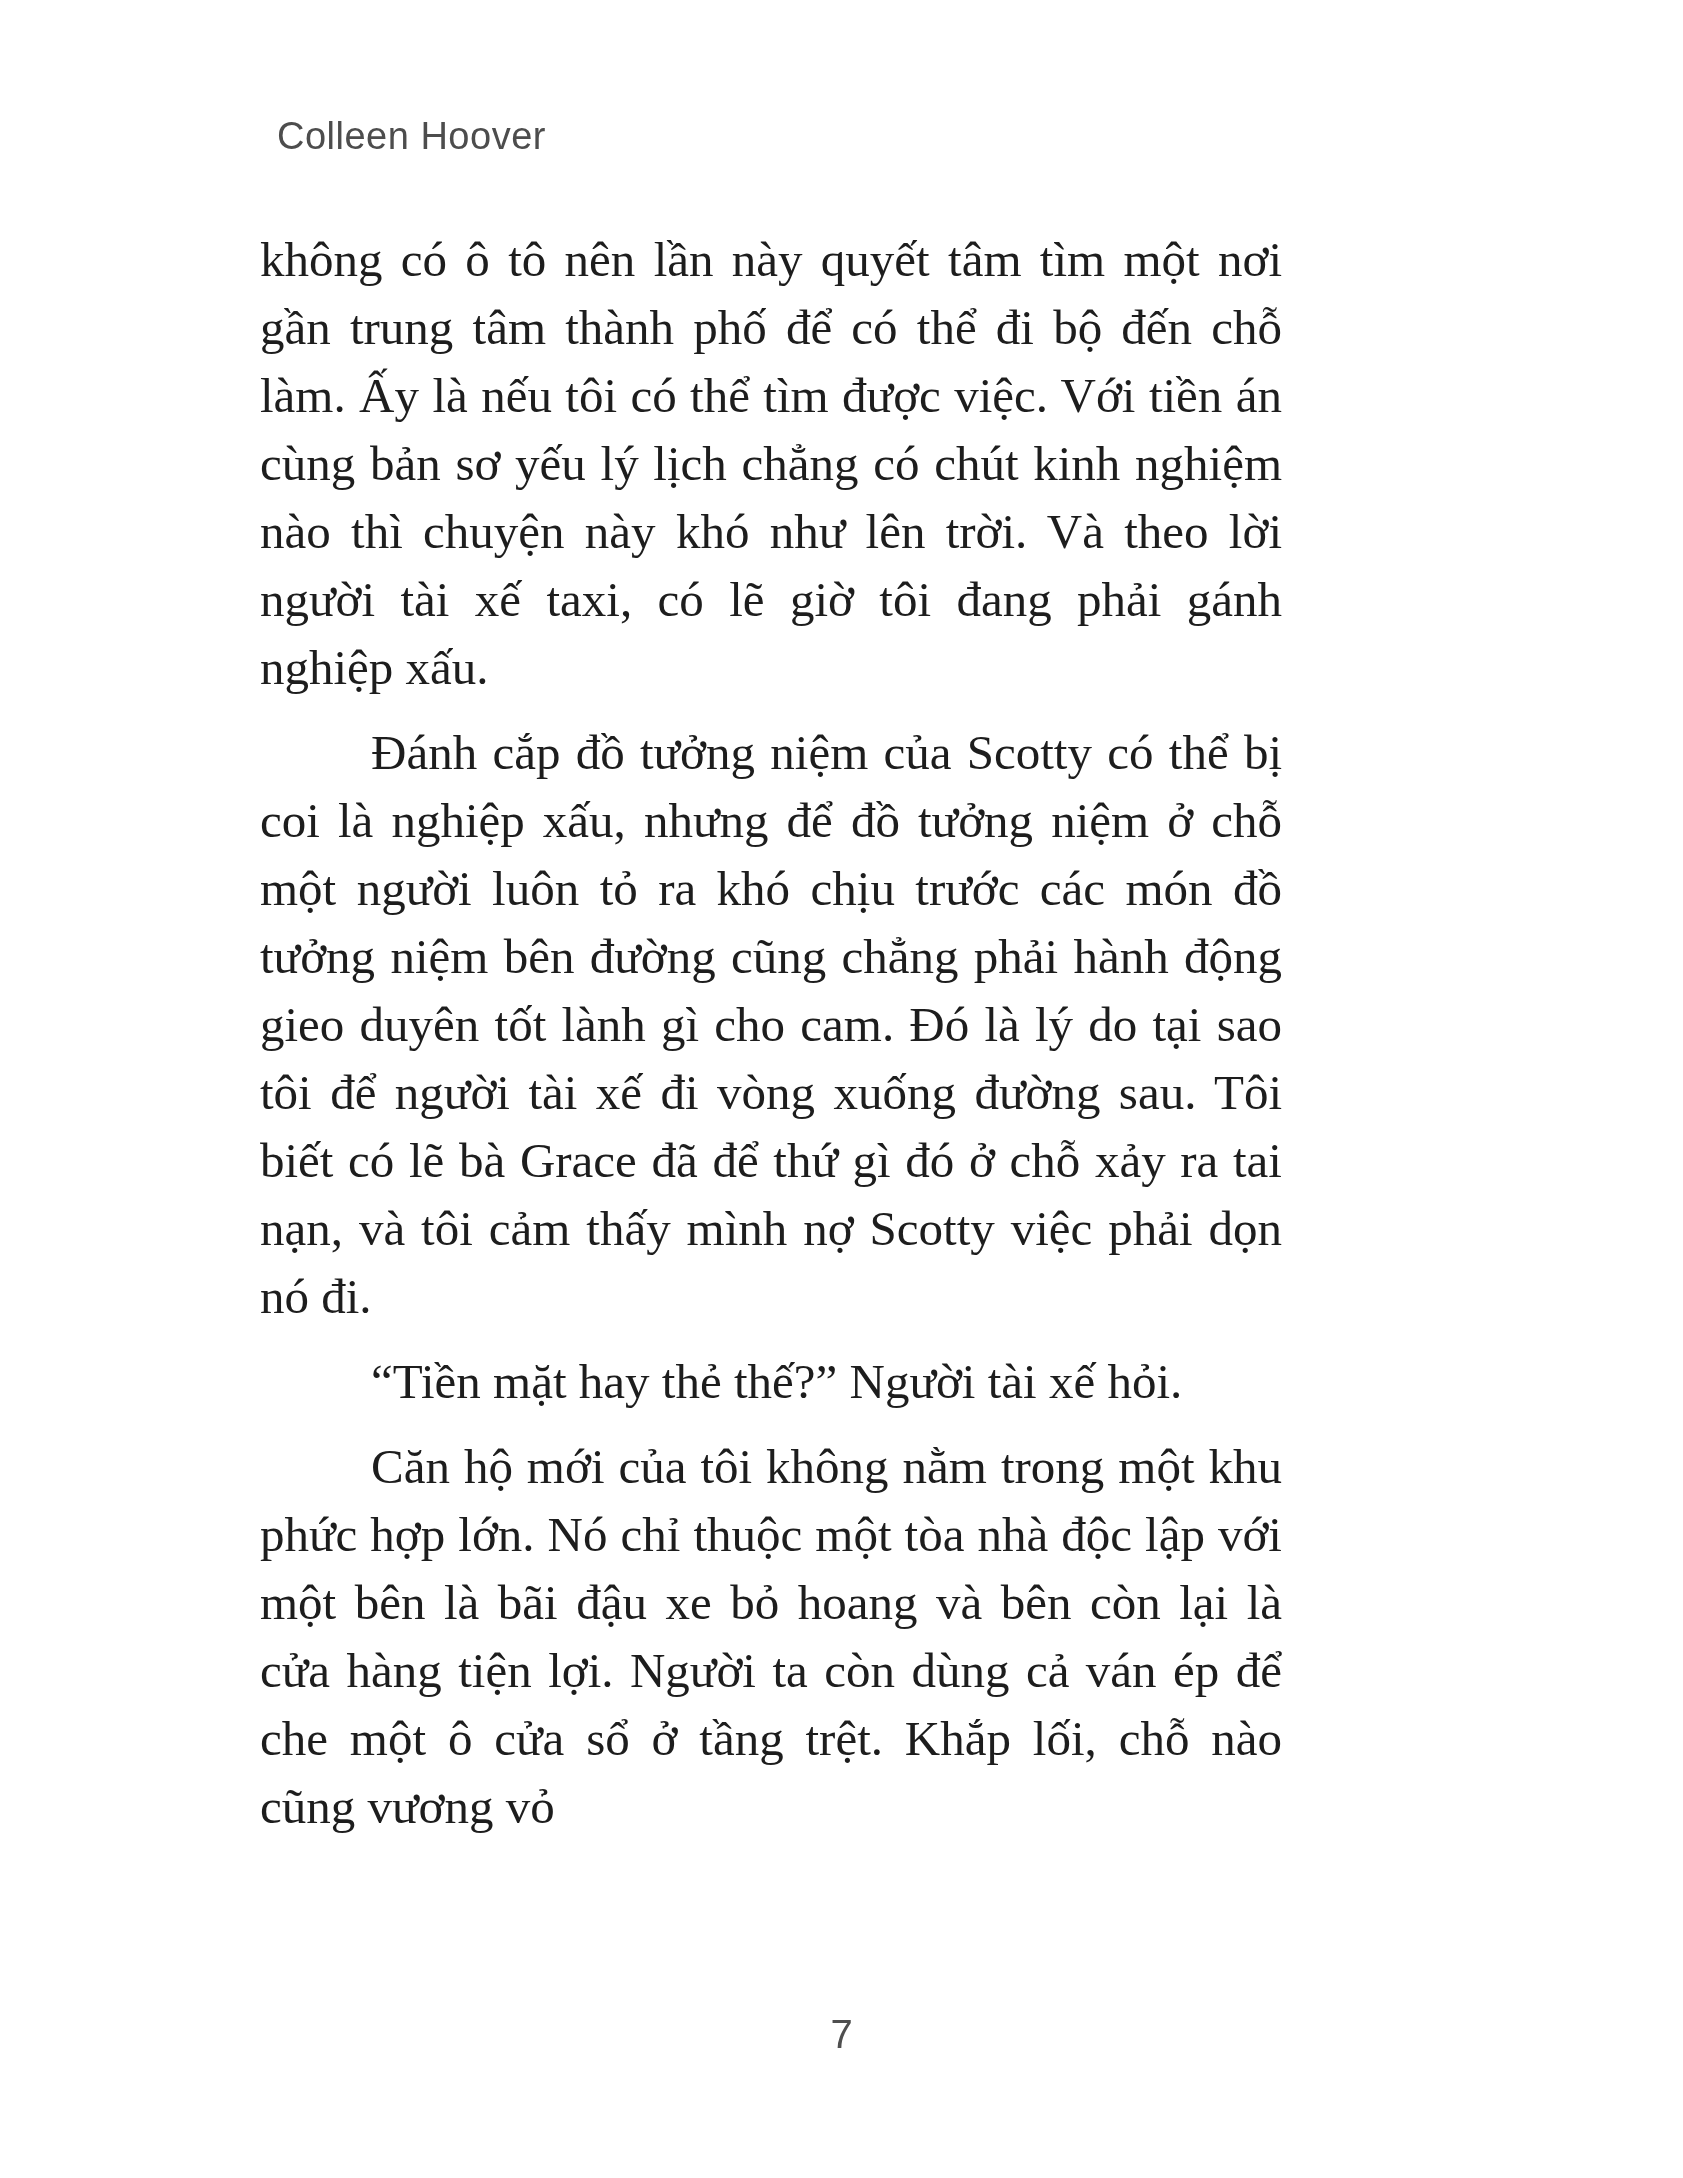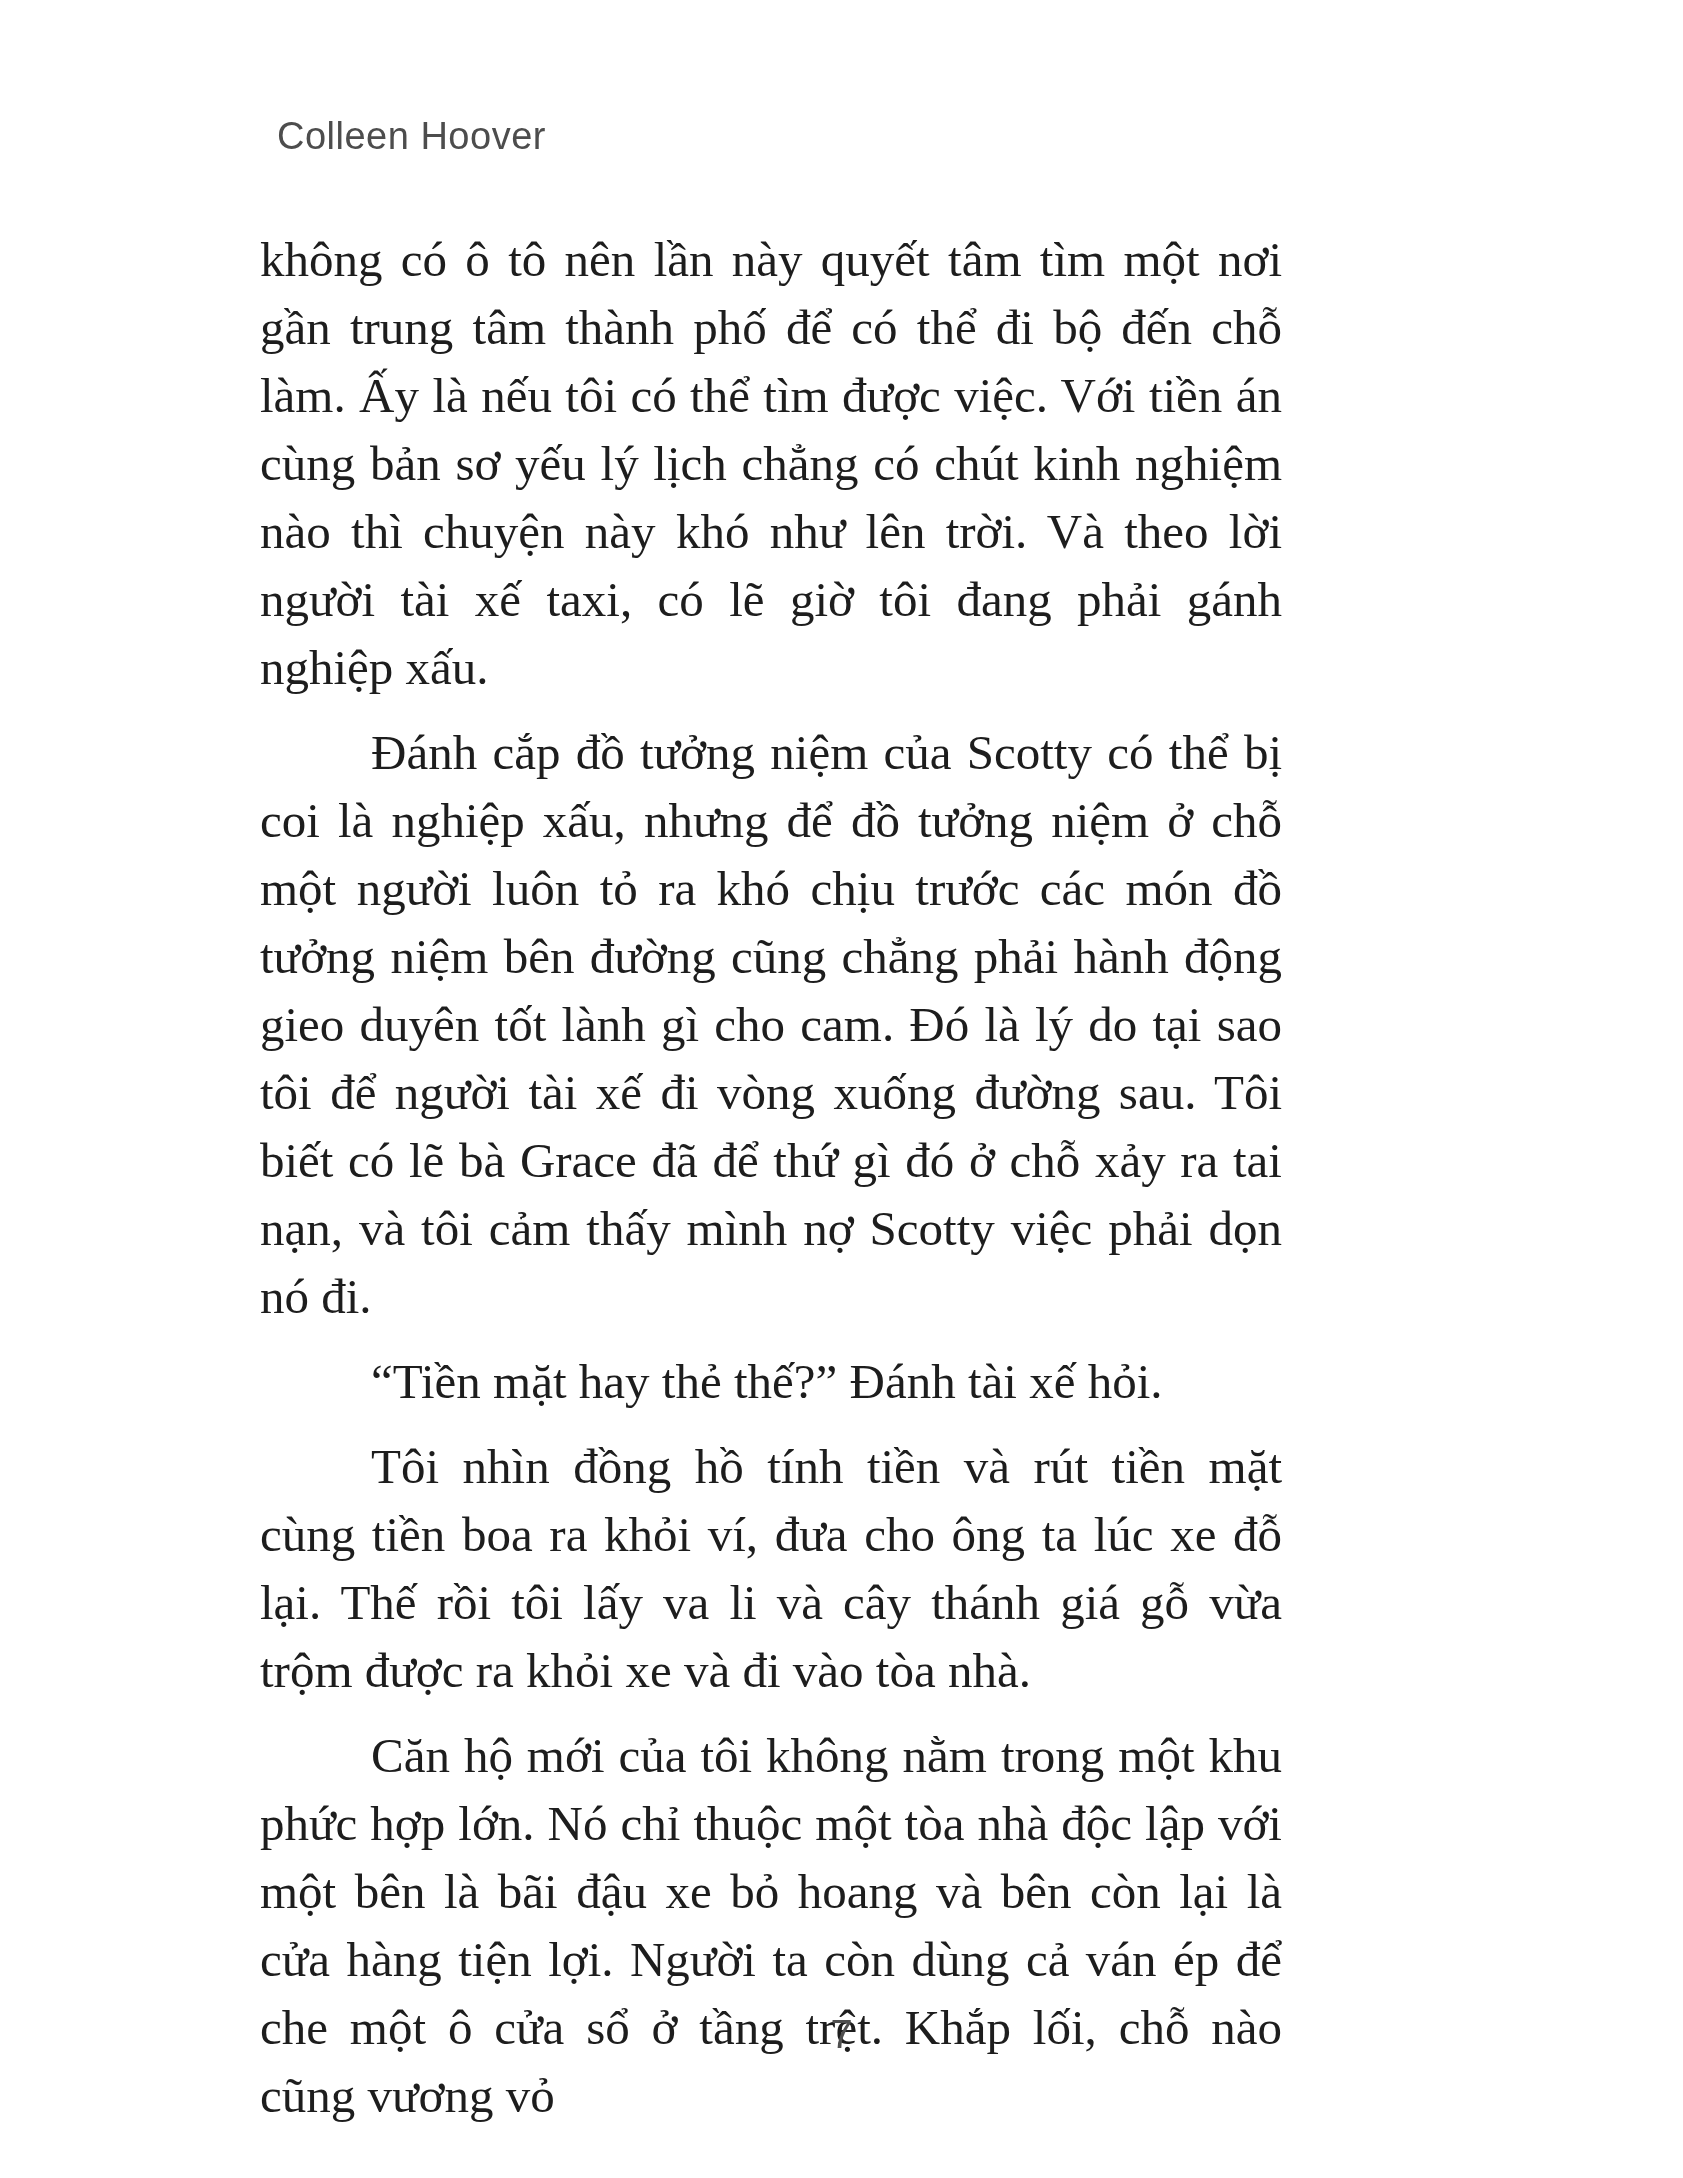--- a/index.html
+++ b/index.html
@@ -61,21 +61,20 @@
 </head>
 <body>
 
 <div class="page">
 
   <div class="running-header">Colleen Hoover</div>
 
   <div class="body-text">
     <p>không có ô tô nên lần này quyết tâm tìm một nơi gần trung tâm thành phố để có thể đi bộ đến chỗ làm. Ấy là nếu tôi có thể tìm được việc. Với tiền án cùng bản sơ yếu lý lịch chẳng có chút kinh nghiệm nào thì chuyện này khó như lên trời. Và theo lời người tài xế taxi, có lẽ giờ tôi đang phải gánh nghiệp xấu.</p>
     <p class="indent">Đánh cắp đồ tưởng niệm của Scotty có thể bị coi là nghiệp xấu, nhưng để đồ tưởng niệm ở chỗ một người luôn tỏ ra khó chịu trước các món đồ tưởng niệm bên đường cũng chẳng phải hành động gieo duyên tốt lành gì cho cam. Đó là lý do tại sao tôi để người tài xế đi vòng xuống đường sau. Tôi biết có lẽ bà Grace đã để thứ gì đó ở chỗ xảy ra tai nạn, và tôi cảm thấy mình nợ Scotty việc phải dọn nó đi.</p>
-    <p class="indent">“Tiền mặt hay thẻ thế?” Đánh tài xế hỏi.</p>
-    <p class="indent">Tôi nhìn đồng hồ tính tiền và rút tiền mặt cùng tiền boa ra khỏi ví, đưa cho ông ta lúc xe đỗ lại. Thế rồi tôi lấy va li và cây thánh giá gỗ vừa trộm được ra khỏi xe và đi vào tòa nhà.</p>
+    <p class="indent">“Tiền mặt hay thẻ thế?” Người tài xế hỏi.</p>
     <p class="indent">Căn hộ mới của tôi không nằm trong một khu phức hợp lớn. Nó chỉ thuộc một tòa nhà độc lập với một bên là bãi đậu xe bỏ hoang và bên còn lại là cửa hàng tiện lợi. Người ta còn dùng cả ván ép để che một ô cửa sổ ở tầng trệt. Khắp lối, chỗ nào cũng vương vỏ</p>
   </div>
 
   <div class="page-number">7</div>
 
 </div>
 
 
 </body></html>

